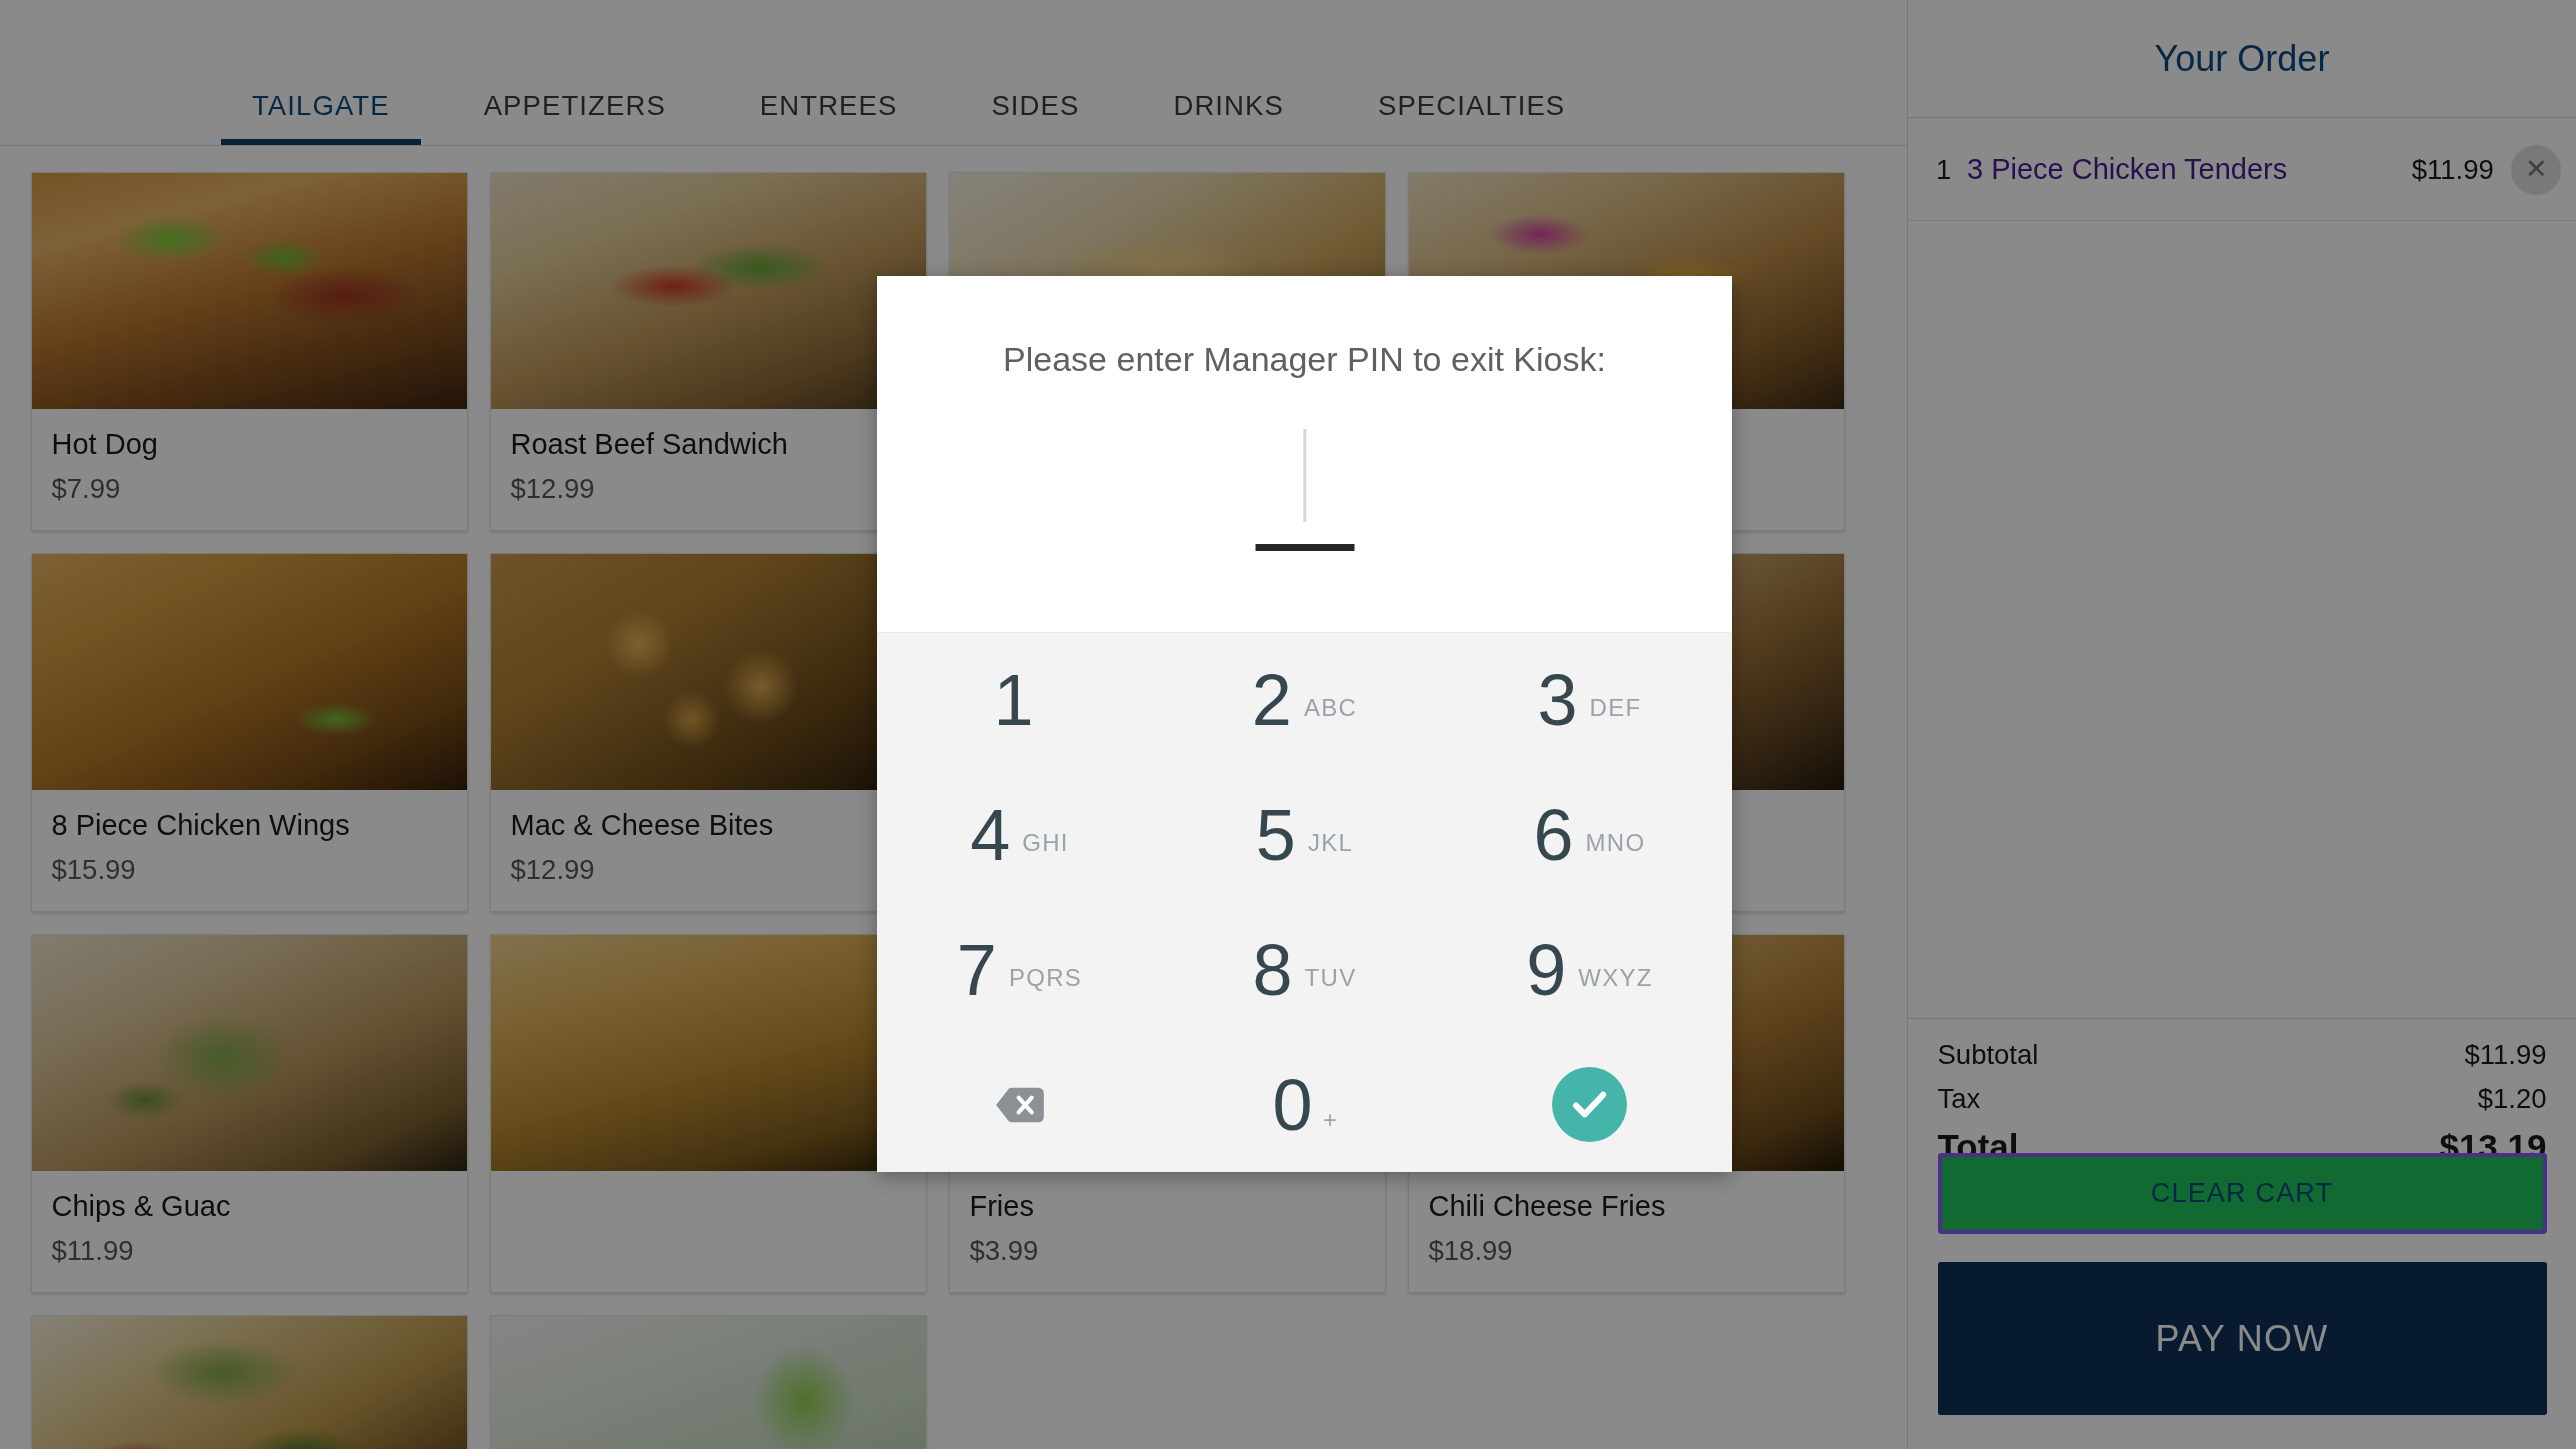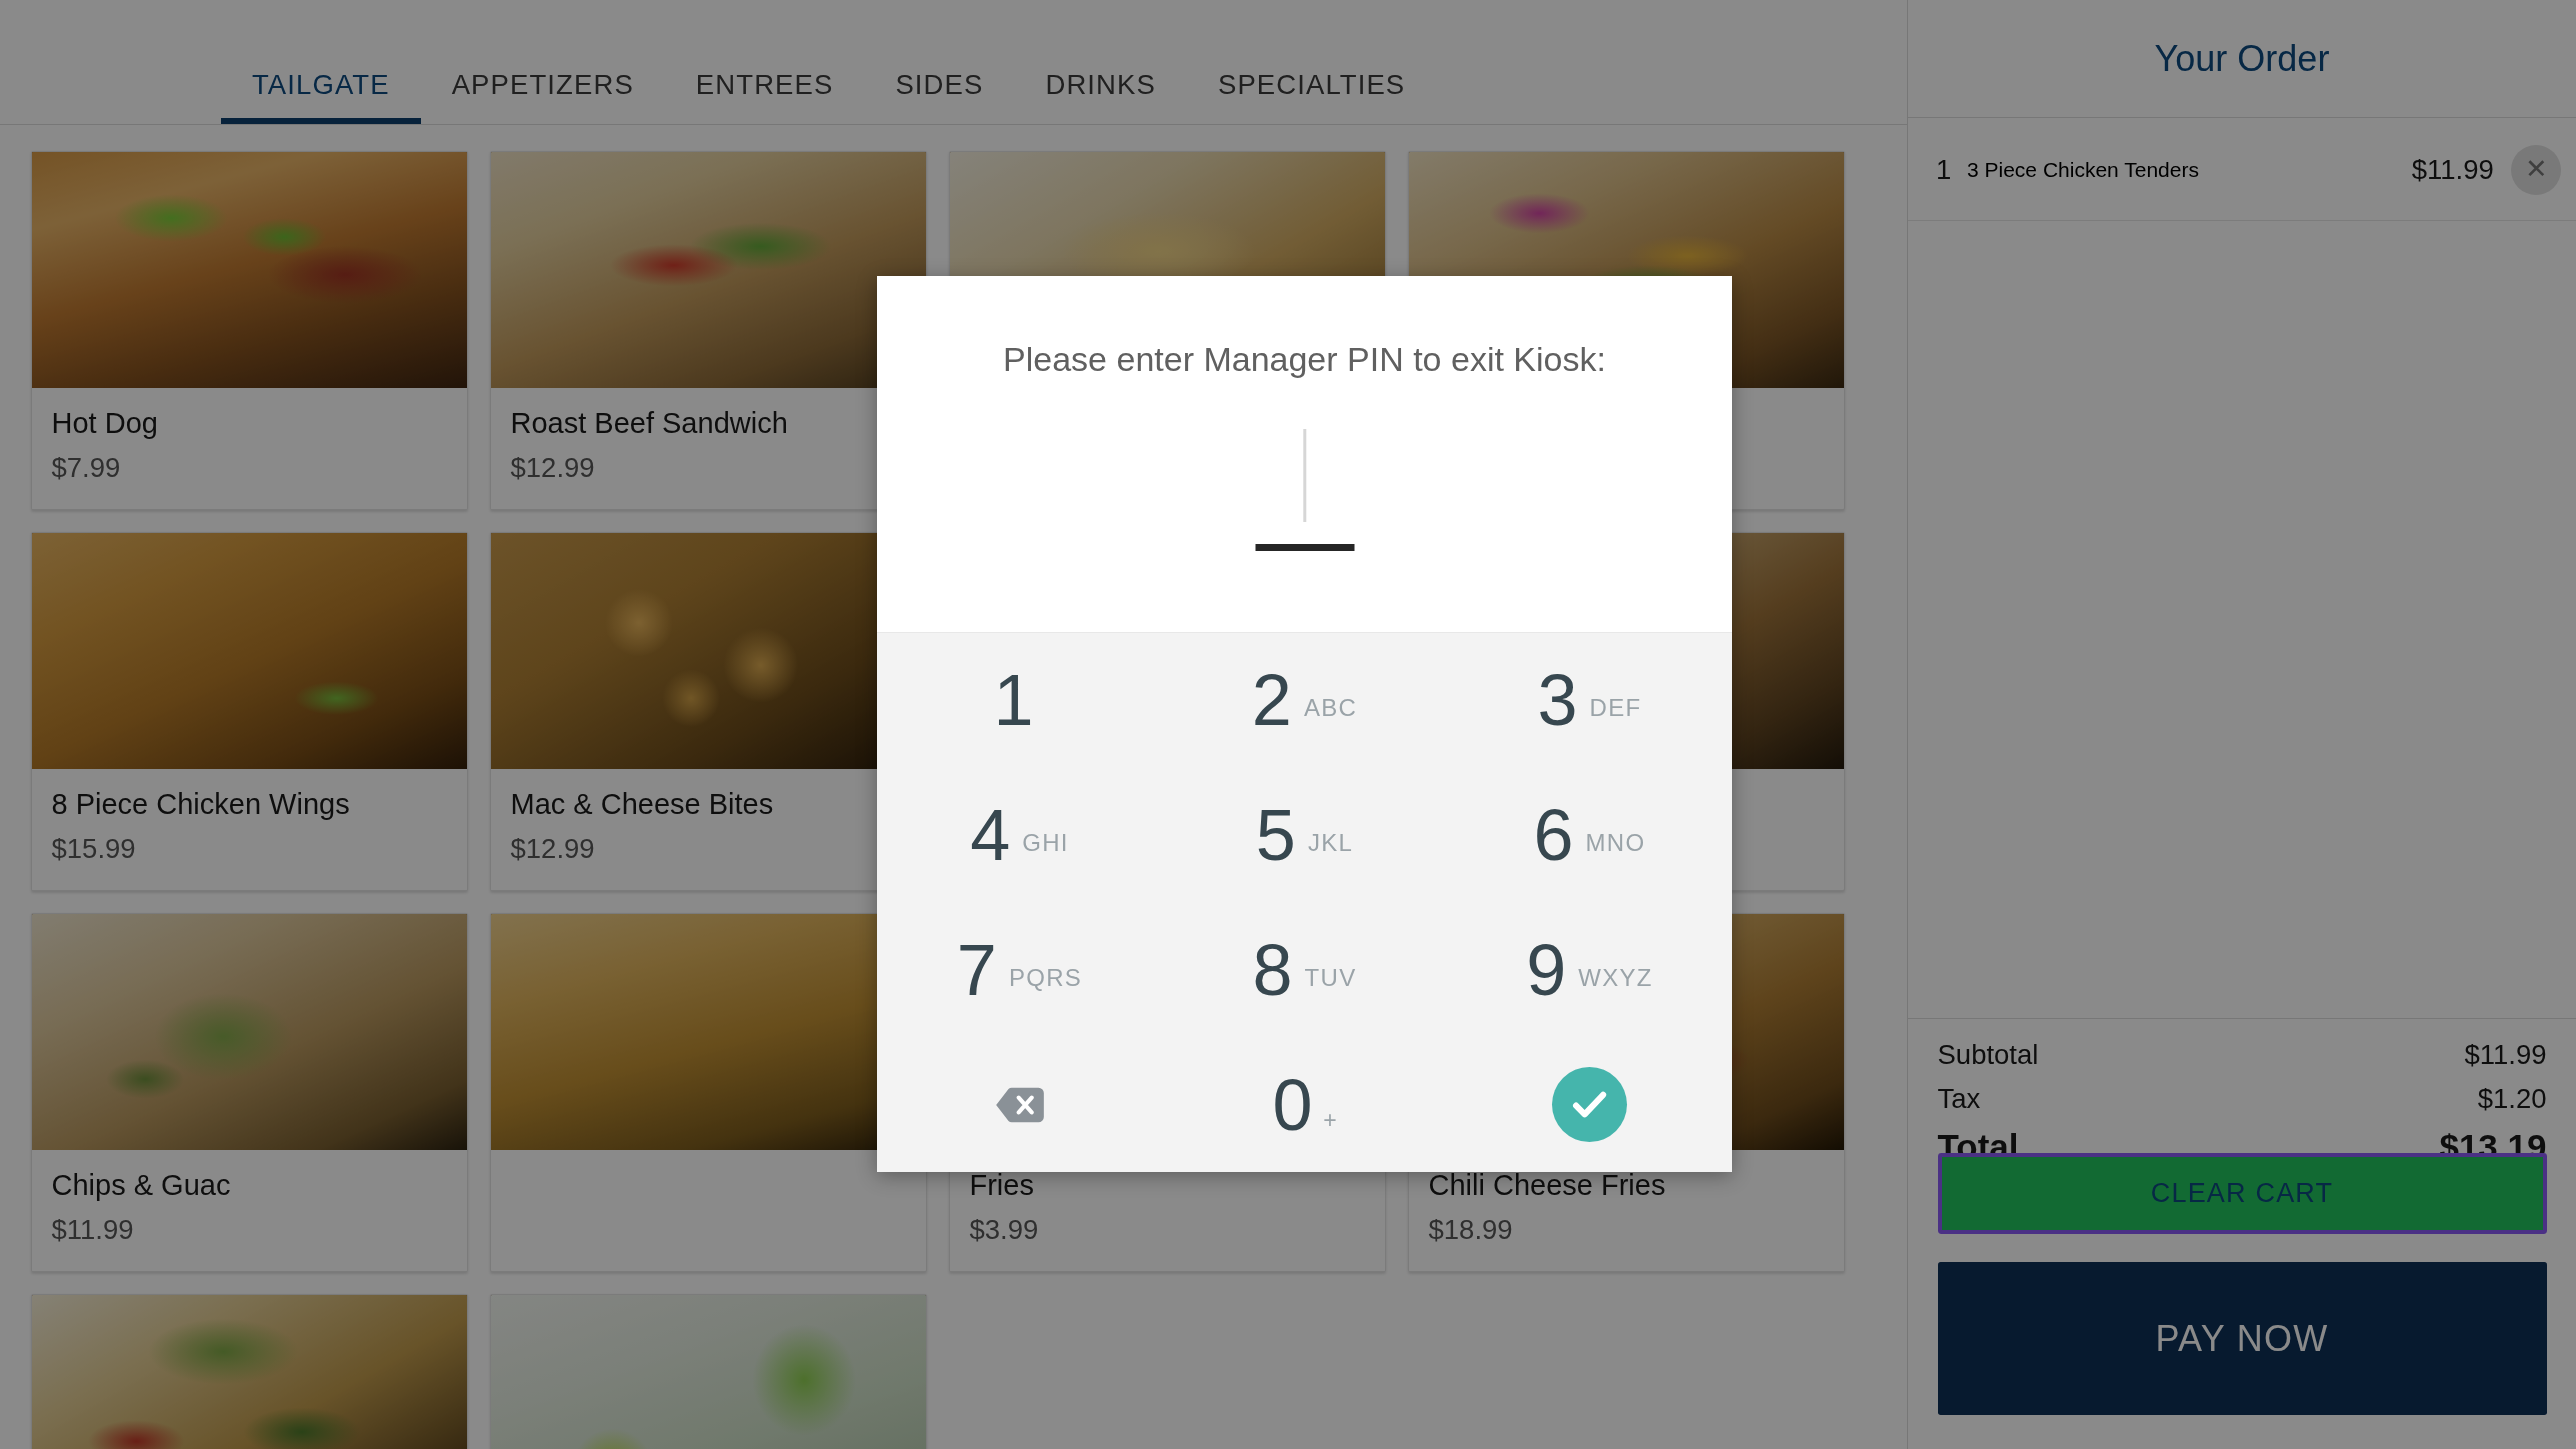--- a/index.html
+++ b/index.html
@@ -24,25 +24,26 @@
     position: absolute;
     left: 0; top: 0;
     width: 1907px;
     height: 1449px;
     background: #ffffff;
     overflow: hidden;
   }
 
   .tabbar {
     position: relative;
-    height: 125px;
+    height: 146px;
     border-bottom: 1.3px solid #dddddd;
     display: flex;
     align-items: flex-end;
     padding-left: 221px;
+    gap: 32px;
   }
   .tab {
     position: relative;
     padding: 0 31px 23px 31px;
     font-size: 27.5px;
     letter-spacing: 1.1px;
     color: #3b3b3b;
     font-weight: 400;
     white-space: nowrap;
     cursor: pointer;
@@ -212,22 +213,22 @@
     padding: 25.5px 14.8px 25.5px 28px;
     border-bottom: 1.3px solid #e6e6e6;
   }
   .ord-qty {
     font-size: 27.5px;
     color: #1b1b1b;
     width: 31px;
   }
   .ord-name {
     flex: 1;
-    font-size: 21px;
-    color: #000000;
+    font-size: 29px;
+    color: #4c1d95;
     white-space: nowrap;
   }
   .ord-price {
     font-size: 27.5px;
     color: #1b1b1b;
     margin-right: 17.4px;
   }
   .ord-remove {
     width: 50px; height: 50px;
     border-radius: 50%;

